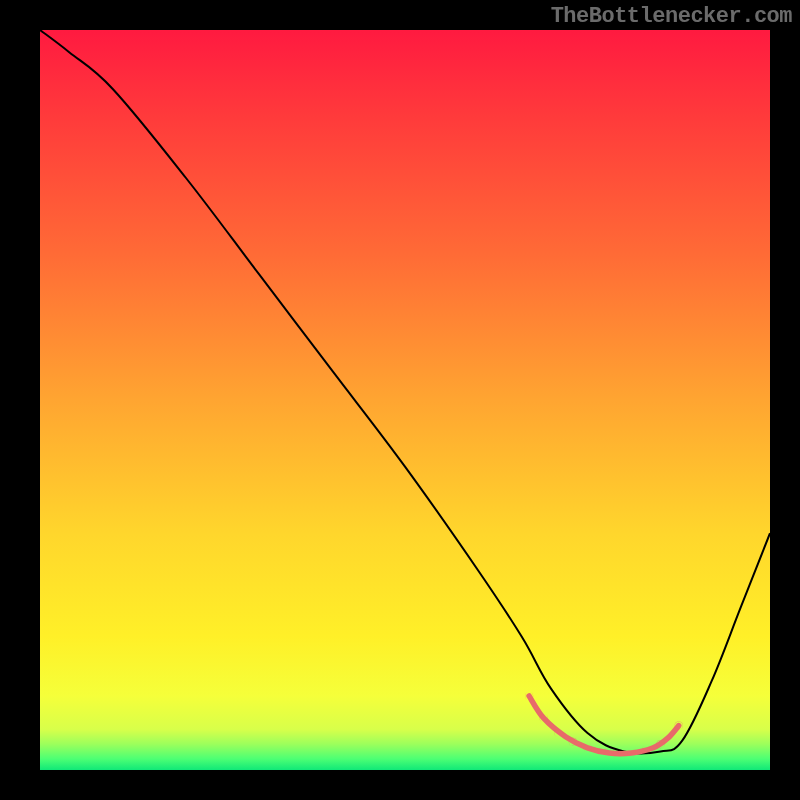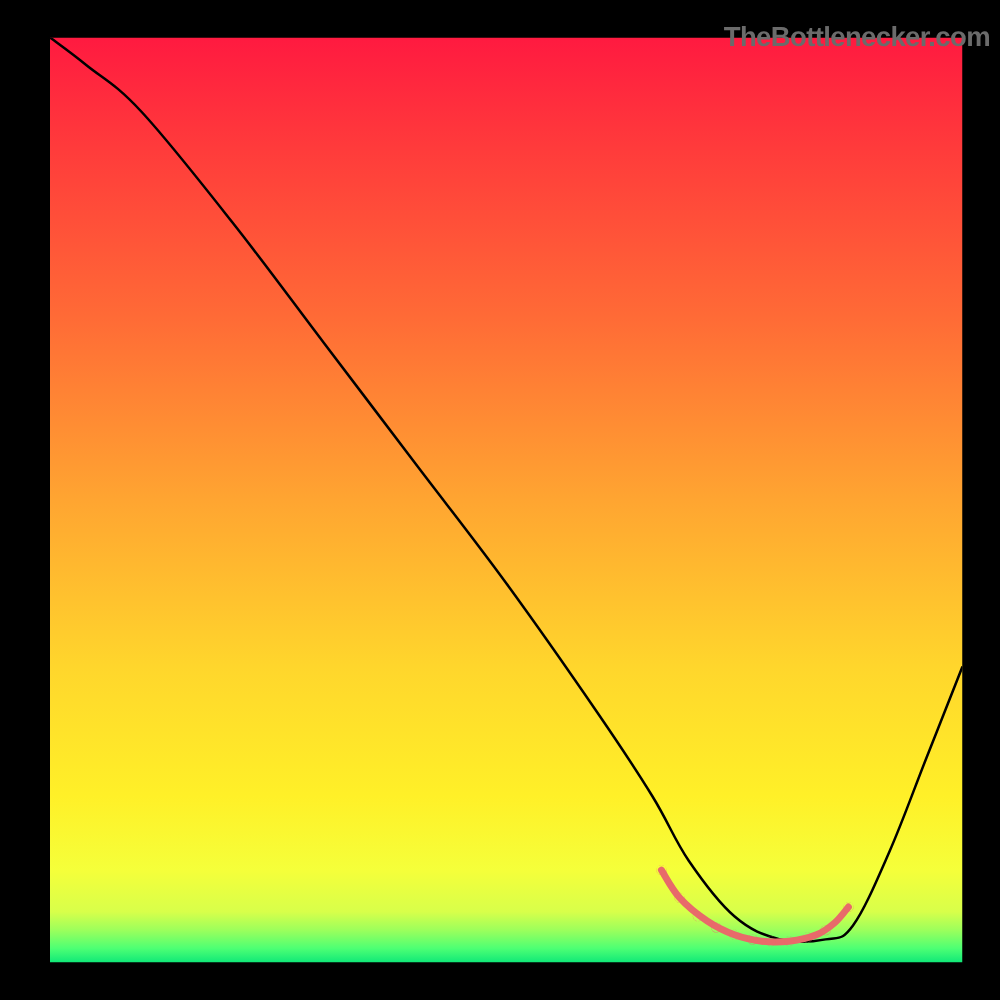--- a/index.html
+++ b/index.html
@@ -13,27 +13,26 @@
   .container {
     position: relative;
     width: 800px;
     height: 800px;
     background: #000000;
   }
   .watermark {
     position: absolute;
     top: 4px;
     right: 8px;
-    font-family: Liberation Sans, sans-serif;
+    font-family: Liberation Mono, monospace;
     font-size: 22px;
     font-weight: bold;
     color: #6b6b6b;
     letter-spacing: -0.5px;
     z-index: 10;
-    margin-top: 13px;
   }
   .plot-area {
     position: absolute;
     left: 40px;
     top: 30px;
     width: 730px;
     height: 740px;
   }
   .gradient {
     position: absolute;

